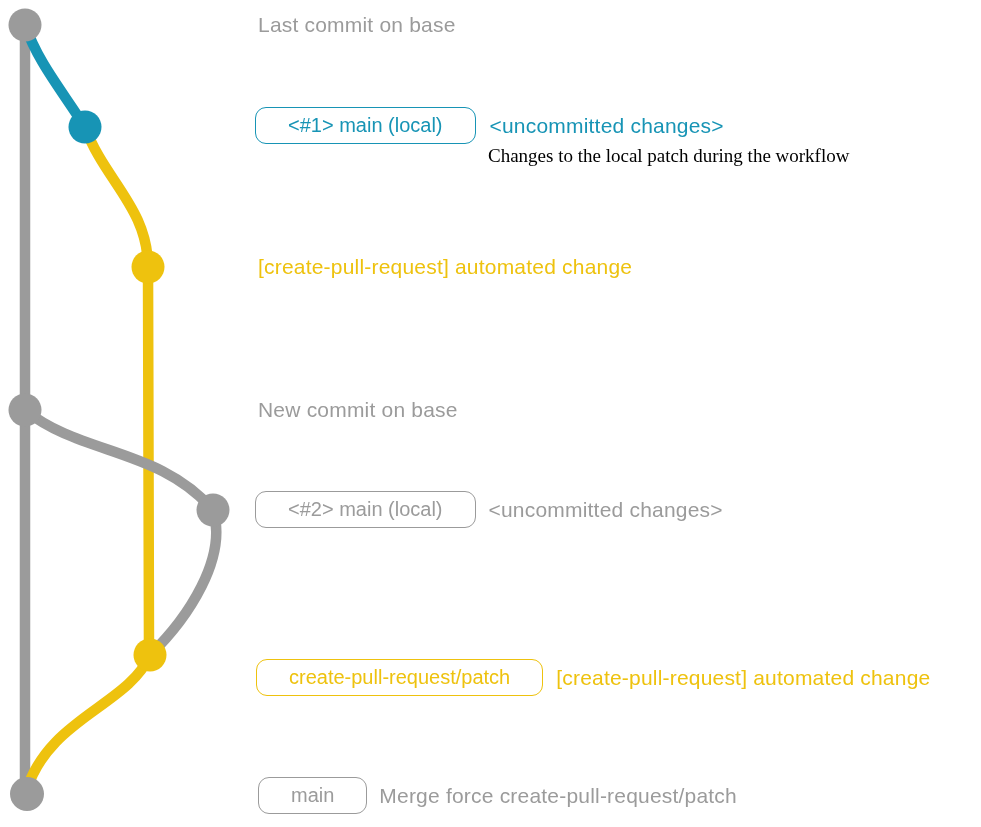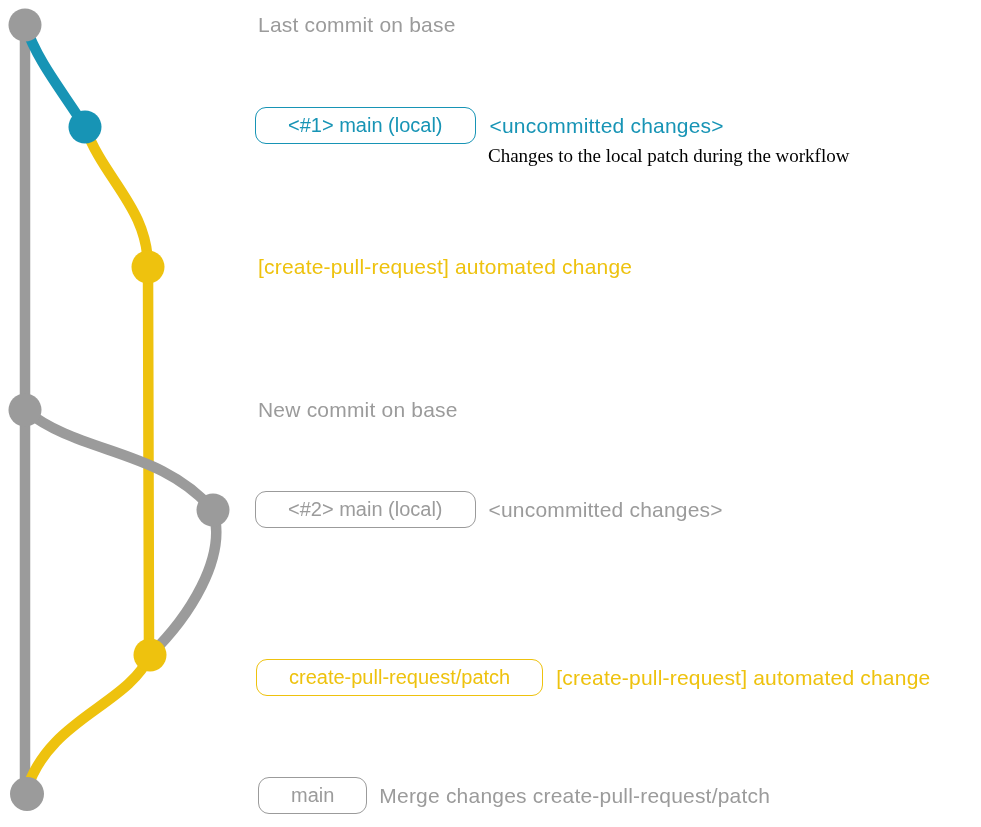--- a/index.html
+++ b/index.html
@@ -109,16 +109,16 @@
     <span class="label-sans t-gray">&lt;uncommitted changes&gt;</span>
   </div>
 
   <div class="row" style="left:256px; top:635px; gap:13px;margin-top:24px;">
     <span class="badge b-yellow">create-pull-request/patch</span>
     <span class="label-sans t-yellow">[create-pull-request] automated change</span>
   </div>
 
   <div class="row" style="left:258px; top:777px; gap:12px;">
     <span class="badge b-gray">main</span>
-    <span class="label-sans t-gray">Merge changes create-pull-request/patch</span>
+    <span class="label-sans t-gray">Merge force create-pull-request/patch</span>
   </div>
 
 </div>
 
 </body></html>

